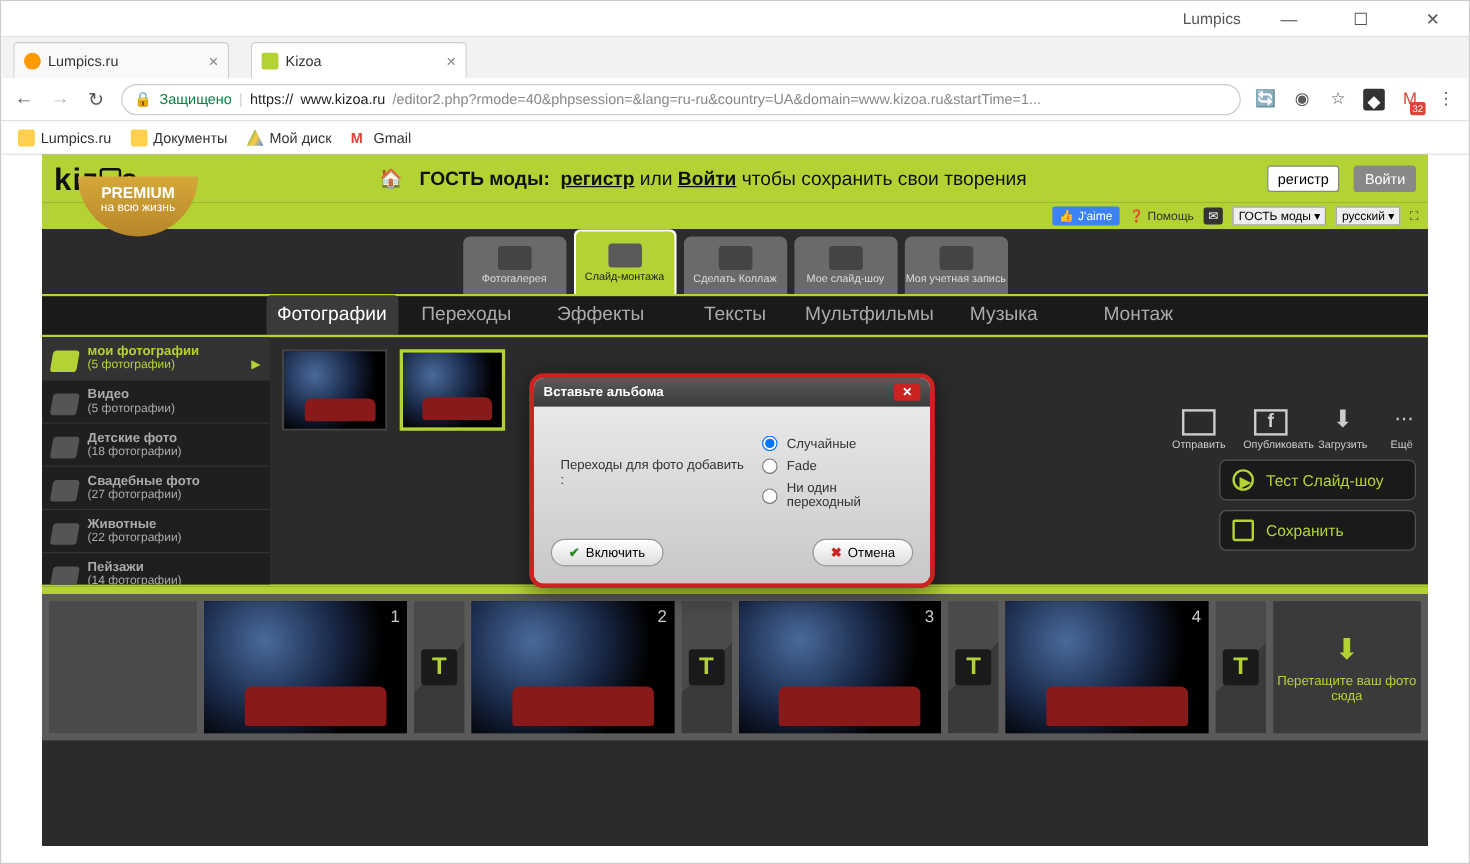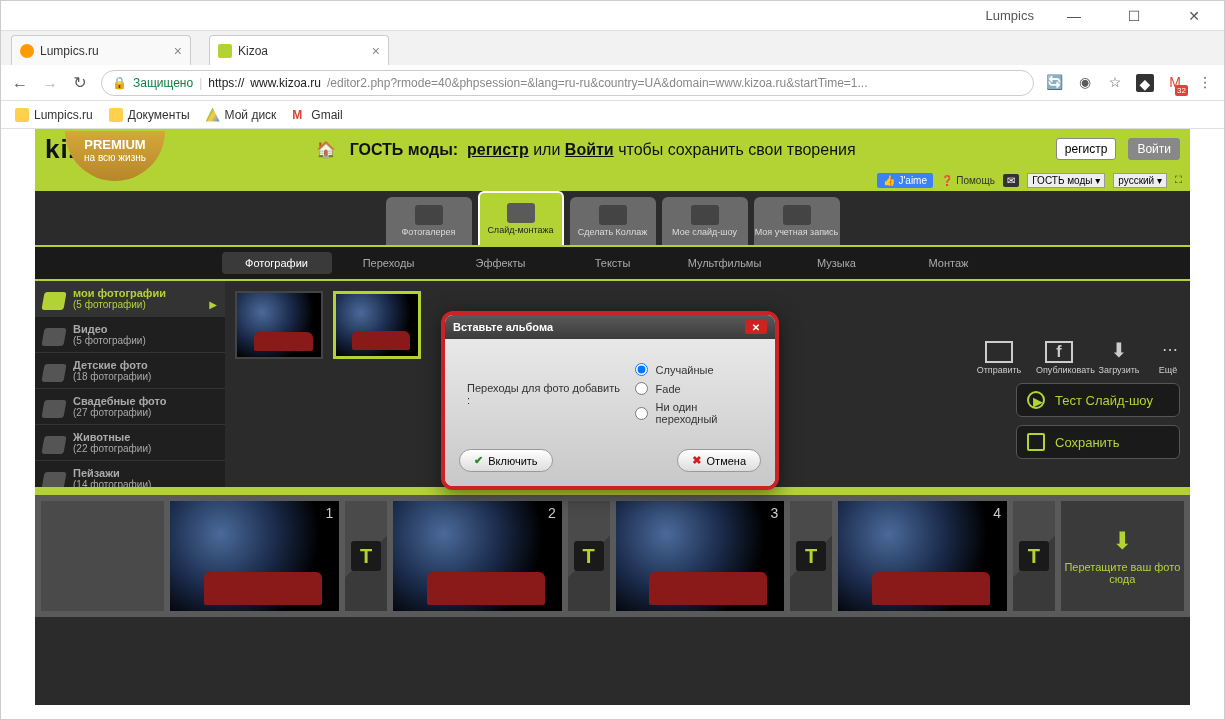--- a/index.html
+++ b/index.html
@@ -40,31 +40,31 @@
 .guest-bar { flex: 1; text-align: center; font-size: 16px; color: #111; }
 .guest-bar a { color: #111; text-decoration: underline; font-weight: bold; }
 .hdr-btn { background: #fff; border: 1px solid #888; border-radius: 3px; padding: 3px 8px; font-size: 12px; }
 .hdr-btn.dark { background: #888; color: #fff; }
 
 .sub-bar { height: 22px; background: #b3d335; display: flex; justify-content: flex-end; align-items: center; gap: 8px; padding: 0 8px; font-size: 10px; }
 .fb-like { background: #3b82f6; color: #fff; padding: 2px 6px; border-radius: 2px; }
 .help { color: #333; }
 .sel { background: #eee; border: 1px solid #999; padding: 1px 4px; font-size: 10px; }
 
-.premium { position: absolute; top: 2px; left: 30px; width: 100px; height: 50px; background: linear-gradient(#d4a83a,#b8862a); border-radius: 0 0 50px 50px; color: #fff; text-align: center; font-size: 10px; padding-top: 6px; z-index: 5; }
+.premium { position: absolute; top: 18px; left: 30px; width: 100px; height: 50px; background: linear-gradient(#d4a83a,#b8862a); border-radius: 0 0 50px 50px; color: #fff; text-align: center; font-size: 10px; padding-top: 6px; z-index: 5; }
 .premium b { font-size: 13px; }
 
 .main-tabs { height: 56px; background: #2b2b2b; display: flex; justify-content: center; align-items: flex-end; gap: 6px; border-bottom: 2px solid #b3d335; }
 .mtab { width: 86px; height: 48px; background: #6a6a6a; border-radius: 6px 6px 0 0; display: flex; flex-direction: column; align-items: center; justify-content: center; gap: 2px; color: #ddd; font-size: 9px; }
 .mtab.active { background: #b3d335; color: #222; height: 54px; border: 2px solid #fff; border-bottom: none; }
 .mtab-icon { width: 28px; height: 20px; background: #444; border-radius: 3px; }
 .mtab.active .mtab-icon { background: #5a5a5a; }
 
 .sub-tabs { height: 32px; background: #1a1a1a; display: flex; justify-content: center; align-items: center; gap: 2px; }
-.stab { width: 110px; height: 22px; display: flex; align-items: center; justify-content: center; color: #aaa; font-size: 11px; border-radius: 4px; }
+.stab { width: 110px; height: 35px; display: flex; align-items: center; justify-content: center; color: #aaa; font-size: 16px; border-radius: 4px; }
 .stab.active { background: #3a3a3a; color: #fff; }
 
 .workspace { position: relative; height: 210px; background: #2b2b2b; display: flex; border-top: 2px solid #b3d335; border-bottom: 2px solid #b3d335; }
 .sidebar { width: 190px; background: #1f1f1f; overflow: hidden; }
 .side-item { display: flex; align-items: flex-end; gap: 8px; padding: 6px 8px; border-bottom: 1px solid #333; color: #aaa; font-size: 10px; }
 .side-item.active { background: #333; color: #b3d335; }
 .side-item.active::after { content: "▶"; margin-left: auto; color: #b3d335; }
 .side-item b { display: block; font-size: 11px; }
 .side-icon { width: 22px; height: 18px; background: #555; border-radius: 3px; transform: skewX(-10deg); }
 .side-item.active .side-icon { background: #b3d335; }

